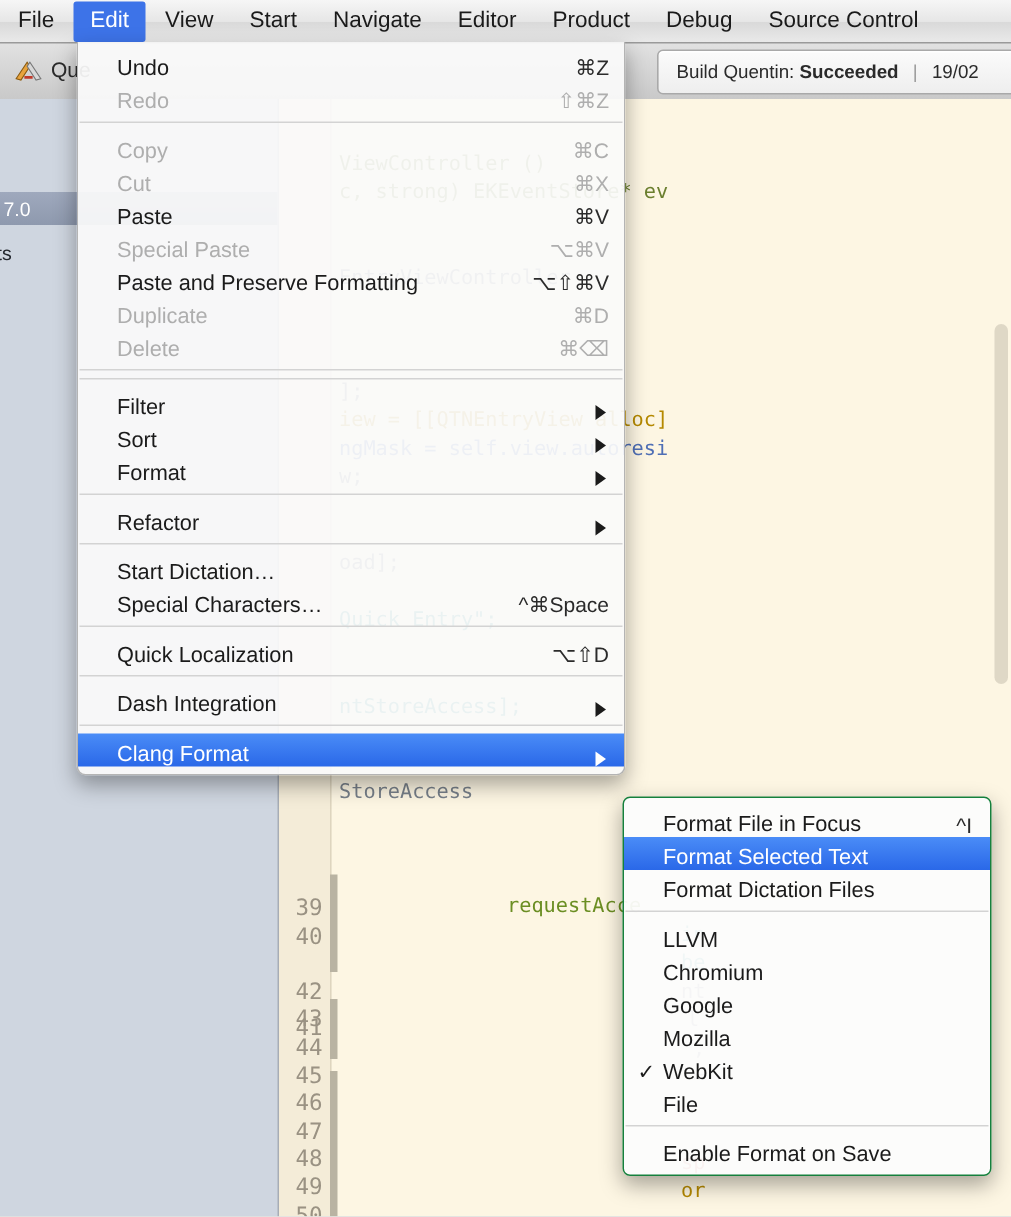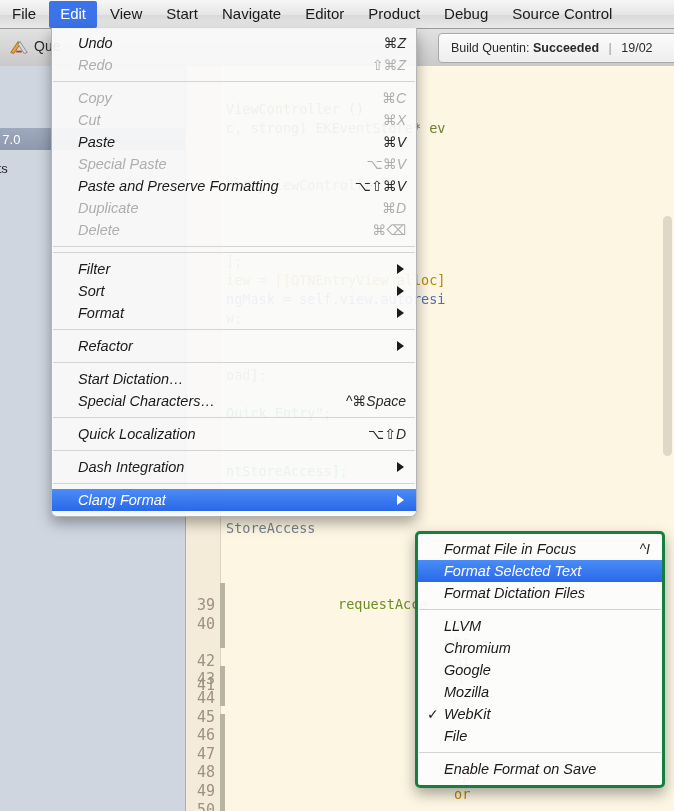--- a/index.html
+++ b/index.html
@@ -104,24 +104,23 @@
   
   .menu{
     position:absolute;left:51px;top:28px;width:364px;
     background:rgba(250,250,250,0.93);
     border:1px solid #b4b4b4;border-top:none;
     border-radius:0 0 6px 6px;
     box-shadow:0 6px 14px rgba(0,0,0,.34);
     padding:4px 0 5px 0;z-index:80;
   }
   .mi{
-    position:relative;height:22px;display:flex;align-items:center;
+    position:relative;height:22px;display:flex;align-items:flex-end;
     padding:0 10px 0 26px;font-size:14.5px;color:#1b1b1b;
     justify-content:space-between;
-    font-style:italic;
   }
   .mi .lbl{white-space:nowrap;}
   .mi .key{
     font-size:14px;color:#2b2b2b;white-space:nowrap;padding-left:18px;
     font-family:"Liberation Sans","DejaVu Sans",sans-serif;
   }
   .mi.dim .lbl,.mi.dim .key{color:#aeaeae;}
   .mi.hl{background:linear-gradient(to bottom,#4a8cf7 0%,#2a68e8 100%);color:#fff;}
   .mi.hl .lbl,.mi.hl .key{color:#fff;}
   .mi .arrow{
@@ -130,21 +129,21 @@
     margin-right:2px;
   }
   .mi.hl .arrow{border-left-color:#fff;}
   .mi .chk{position:absolute;left:9px;font-size:14px;color:#1b1b1b;}
   .sep{height:1px;background:#d3d3d3;margin:5px 1px;}
 
   
   .submenu{
     position:absolute;left:415px;top:531px;width:244px;
     background:rgba(252,252,252,0.95);
-    border:3px solid #15803d;border-radius:5px;
+    border:1px solid #15803d;border-radius:5px;
     box-shadow:0 6px 14px rgba(0,0,0,.34);
     padding:4px 0 5px 0;z-index:90;
   }
   .submenu .mi{padding:0 12px 0 26px;height:22px;}
 </style>
 </head>
 <body>
 
 <div class="app">
 

